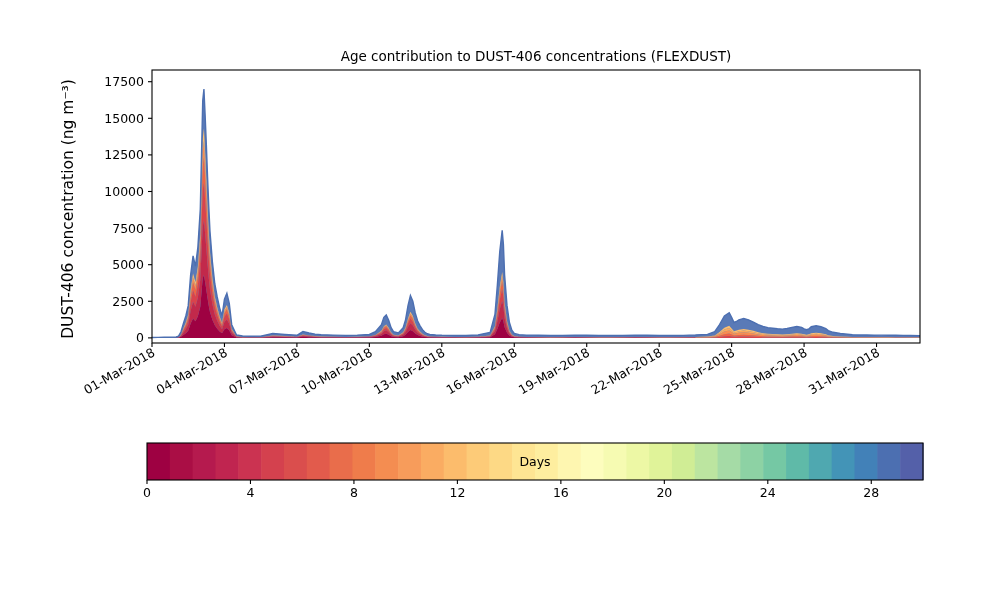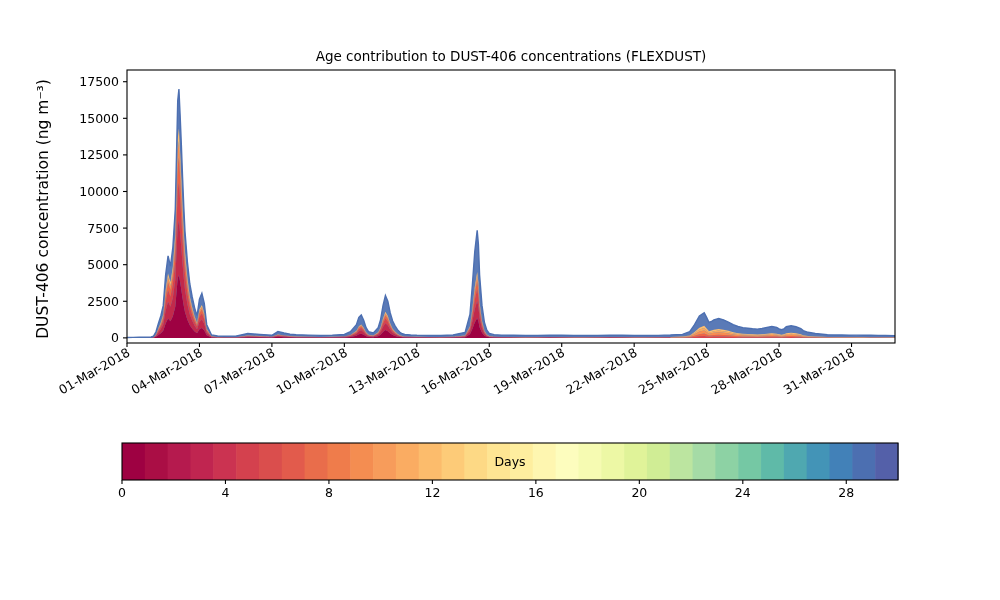--- a/index.html
+++ b/index.html
@@ -1,21 +1,21 @@
 <!DOCTYPE html>
 <html><head>
 <meta charset="utf-8">
 <style>
   html,body{margin:0;padding:0;}
   body{
     width:1000px;height:600px;background:#ffffff;overflow:hidden;
     font-family:"DejaVu Sans","Liberation Sans",sans-serif;
     color:#000000;
   }
-  #figure{position:relative;width:908px;height:600px;}
+  #figure{position:relative;width:908px;height:600px;margin-left:25px;}
   #plot-svg{position:absolute;left:0;top:0;width:1000px;height:600px;display:block;}
   .ttl{font-size:13.5px;fill:#000;}
   .tick-lbl{font-size:12.5px;fill:#000;}
   .ax-lbl{font-size:15.5px;fill:#000;}
   .cb-lbl{font-size:12.5px;fill:#000;}
   .spine{fill:none;stroke:#000000;stroke-width:1.1;}
   .tickmark{stroke:#000000;stroke-width:1.1;}
 </style>
 </head>
 <body>

